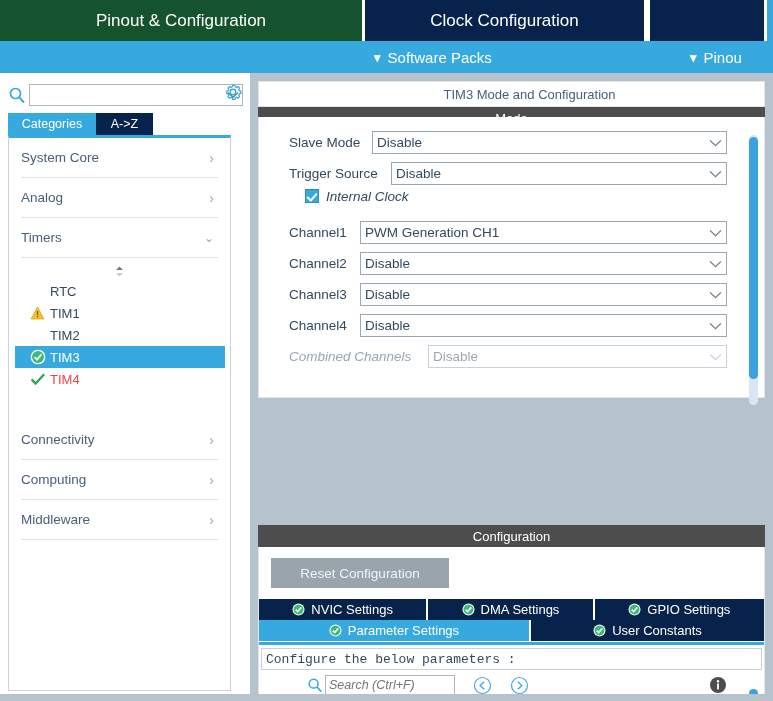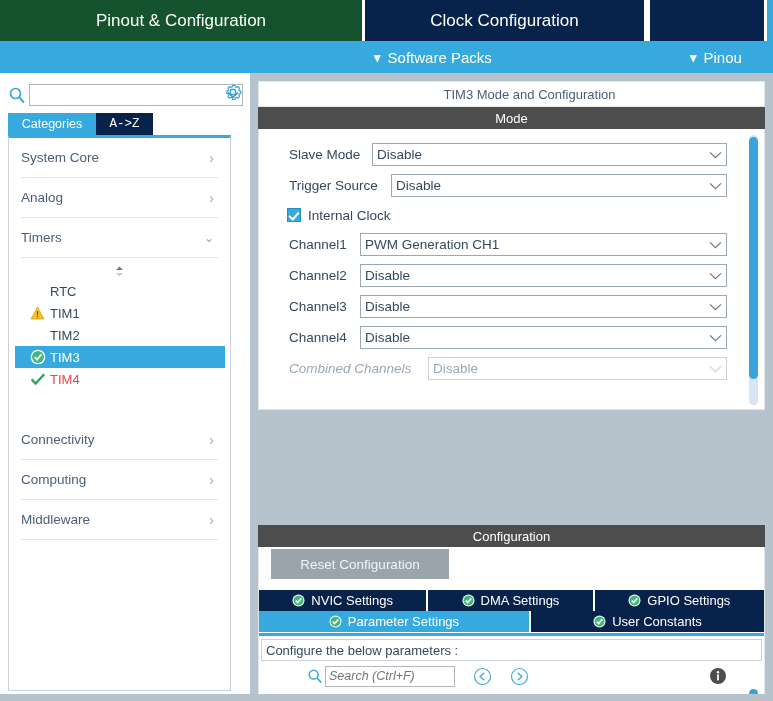--- a/index.html
+++ b/index.html
@@ -154,21 +154,21 @@
     height: 22px;
     display: flex;
     align-items: center;
     justify-content: center;
     font-size: 12.5px;
     color: #ffffff;
     box-sizing: border-box;
     padding: 0 10px;
   }
   .cat-tab.active { background: #36a9de; }
-  .cat-tab.inactive { background: #08234b; font-family: Liberation Mono, monospace; }
+  .cat-tab.inactive { background: #08234b; }
 
   .tree-box {
     position: absolute;
     top: 62px; left: 8px;
     width: 223px;
     height: 556px;
     border: 1px solid #c9d2da;
     border-top: 3px solid #36a9de;
     box-sizing: border-box;
     background: #ffffff;
@@ -258,21 +258,21 @@
     font-size: 13px;
   }
   .mode-panel {
     position: absolute;
     top: 34px; left: 8px;
     width: 507px;
     height: 110px;
   }
   .mode-body {
     position: absolute;
-    top: 56px; left: 8px;
+    top: 44px; left: 8px;
     width: 507px;
     height: 281px;
     background: #ffffff;
     border: 1px solid #e2e6ea;
     border-top: none;
     box-sizing: border-box;
     padding-top: 10px;
     overflow: hidden;
   }
   .field-row {
@@ -310,23 +310,24 @@
   .combo .cval { flex: 1 1 auto; white-space: nowrap; overflow: hidden; }
   .combo .carrow {
     width: 22px;
     display: flex;
     align-items: center;
     justify-content: center;
     flex: 0 0 auto;
   }
   .chk-row {
     display: flex;
-    align-items: center;
+    align-items: flex-start;
     height: 28px;
-    padding-left: 28px;
+    padding-left: 46px;
+    font-style: italic;
   }
   .chkbox {
     width: 14px; height: 14px;
     background: #36a9de;
     border: 1px solid #2a8cbb;
     box-sizing: border-box;
     margin-right: 7px;
     position: relative;
     flex: 0 0 auto;
   }
@@ -366,21 +367,21 @@
     top: 474px; left: 8px;
     width: 507px;
     height: 227px;
     background: #ffffff;
     border: 1px solid #e2e6ea;
     border-top: none;
     box-sizing: border-box;
     overflow: hidden;
   }
   .reset-btn {
-    margin: 2px 0 0 12px;
+    margin: 11px 0 0 12px;
     width: 178px;
     height: 30px;
     background: #9aa4ad;
     color: #f0f4f7;
     border: none;
     font-family: "Liberation Sans", sans-serif;
     font-size: 13.5px;
     display: flex;
     align-items: center;
     justify-content: center;
@@ -414,20 +415,21 @@
   .param-hdr {
     margin: 3px 2px 0 2px;
     height: 22px;
     border: 1px solid #c9d2da;
     box-sizing: border-box;
     display: flex;
     align-items: center;
     padding-left: 4px;
     font-size: 13px;
     color: #34495e;
+    font-family: Liberation Mono, monospace;
   }
   .search2-row {
     display: flex;
     align-items: center;
     height: 30px;
     padding-left: 6px;
     position: relative;
     margin-left: 40px;
   }
   .search2-box {

